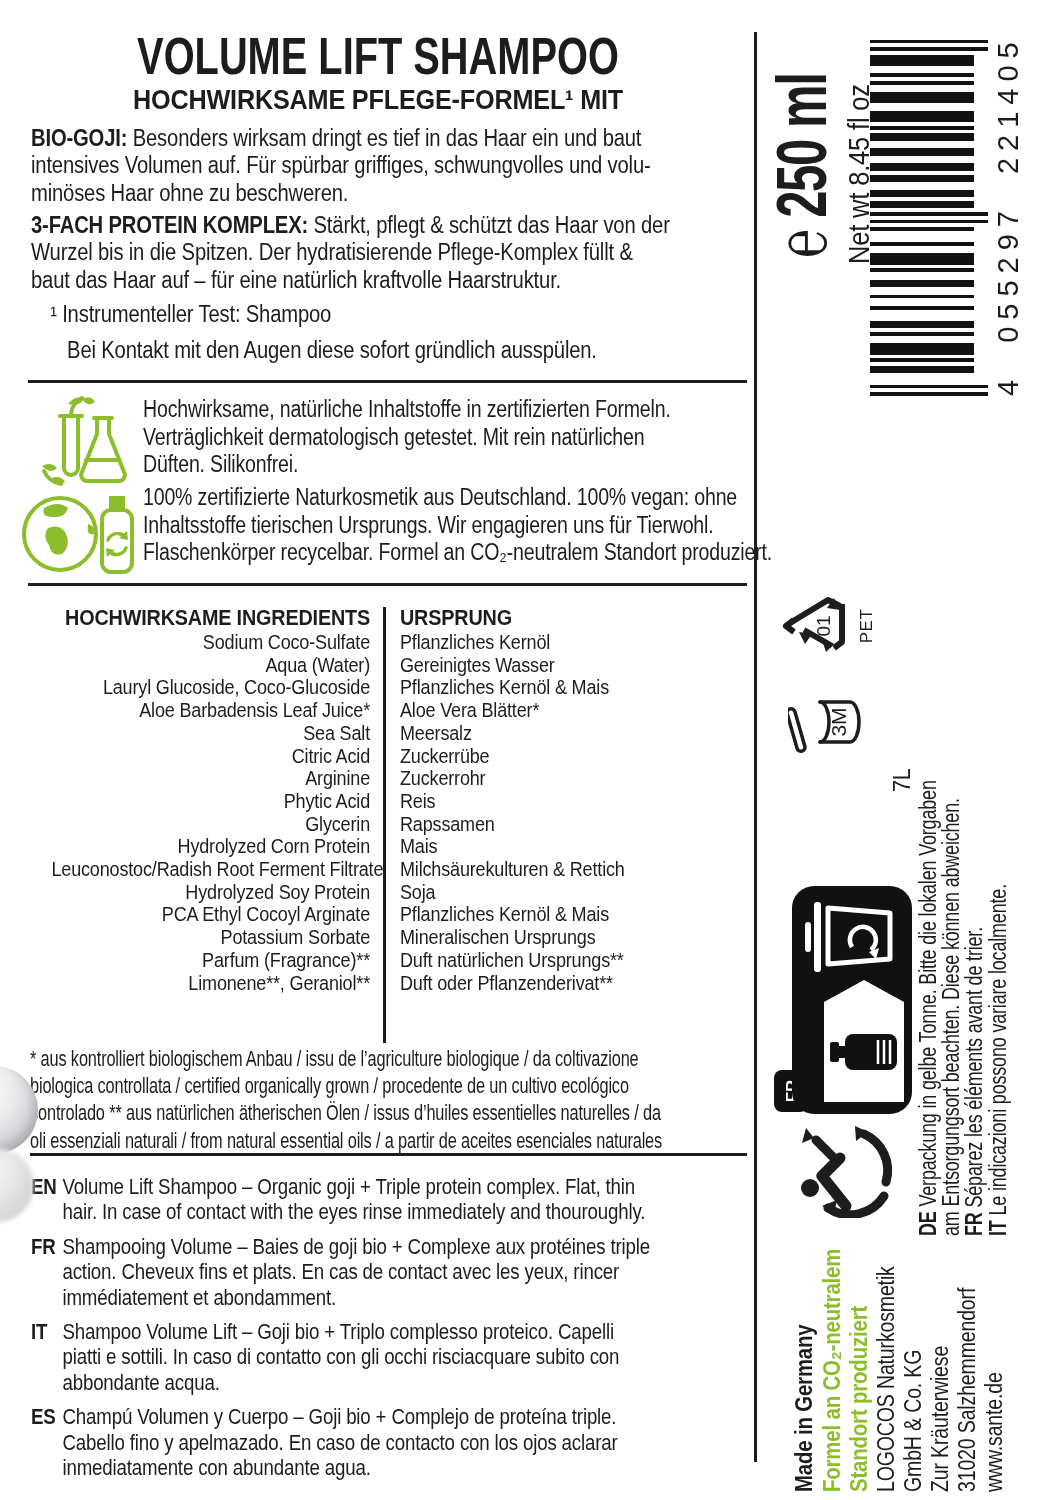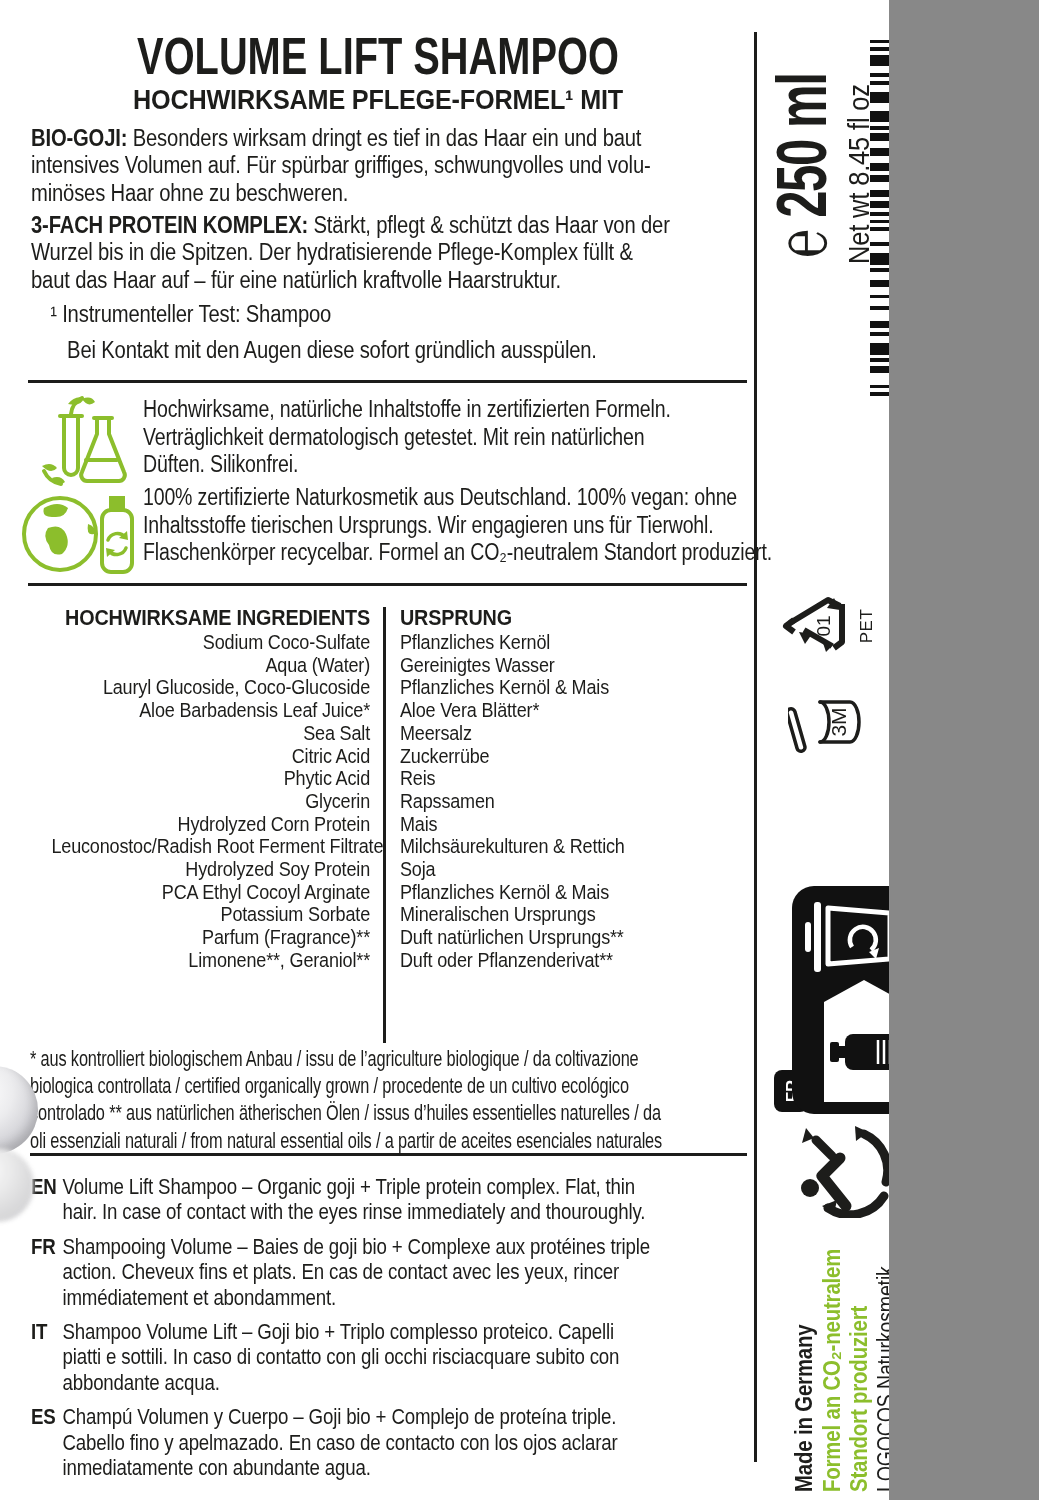--- a/index.html
+++ b/index.html
@@ -1,16 +1,16 @@
 <!DOCTYPE html>
 <html style="--green: #8cbe2c;"><head>
 <meta charset="utf-8">
 <style>
   html,body{margin:0;padding:0;background:#888;}
-  .label{position:relative;width:889px;height:1500px;background:#ffffff;overflow:hidden;
+  .label{position:relative;width:1039px;height:1500px;background:#ffffff;overflow:hidden;
          font-family:"Liberation Sans",sans-serif;color:#1d1d1b;letter-spacing:-0.2px;}
   .abs{position:absolute;}
   .cond{transform-origin:0 0;}
   .ml{white-space:pre-line;}
   b{font-weight:bold;}
 
   
   .title{top:27px;left:0;width:756px;text-align:center;font-size:51px;font-weight:700;
          transform:scaleX(.78);transform-origin:50% 0;white-space:nowrap;letter-spacing:0;}
   .subtitle{top:84px;left:0;width:756px;text-align:center;font-size:28px;font-weight:700;
@@ -161,20 +161,24 @@
       </div>
       <div class="ing-row">
         <div class="ing-left">Sea Salt</div>
         <div class="ing-right">Meersalz</div>
       </div>
       <div class="ing-row">
         <div class="ing-left">Citric Acid</div>
         <div class="ing-right">Zuckerrübe</div>
       </div>
       <div class="ing-row">
+        <div class="ing-left">Arginine</div>
+        <div class="ing-right">Zuckerrohr</div>
+      </div>
+      <div class="ing-row">
         <div class="ing-left">Phytic Acid</div>
         <div class="ing-right">Reis</div>
       </div>
       <div class="ing-row">
         <div class="ing-left">Glycerin</div>
         <div class="ing-right">Rapssamen</div>
       </div>
       <div class="ing-row">
         <div class="ing-left">Hydrolyzed Corn Protein</div>
         <div class="ing-right">Mais</div>

